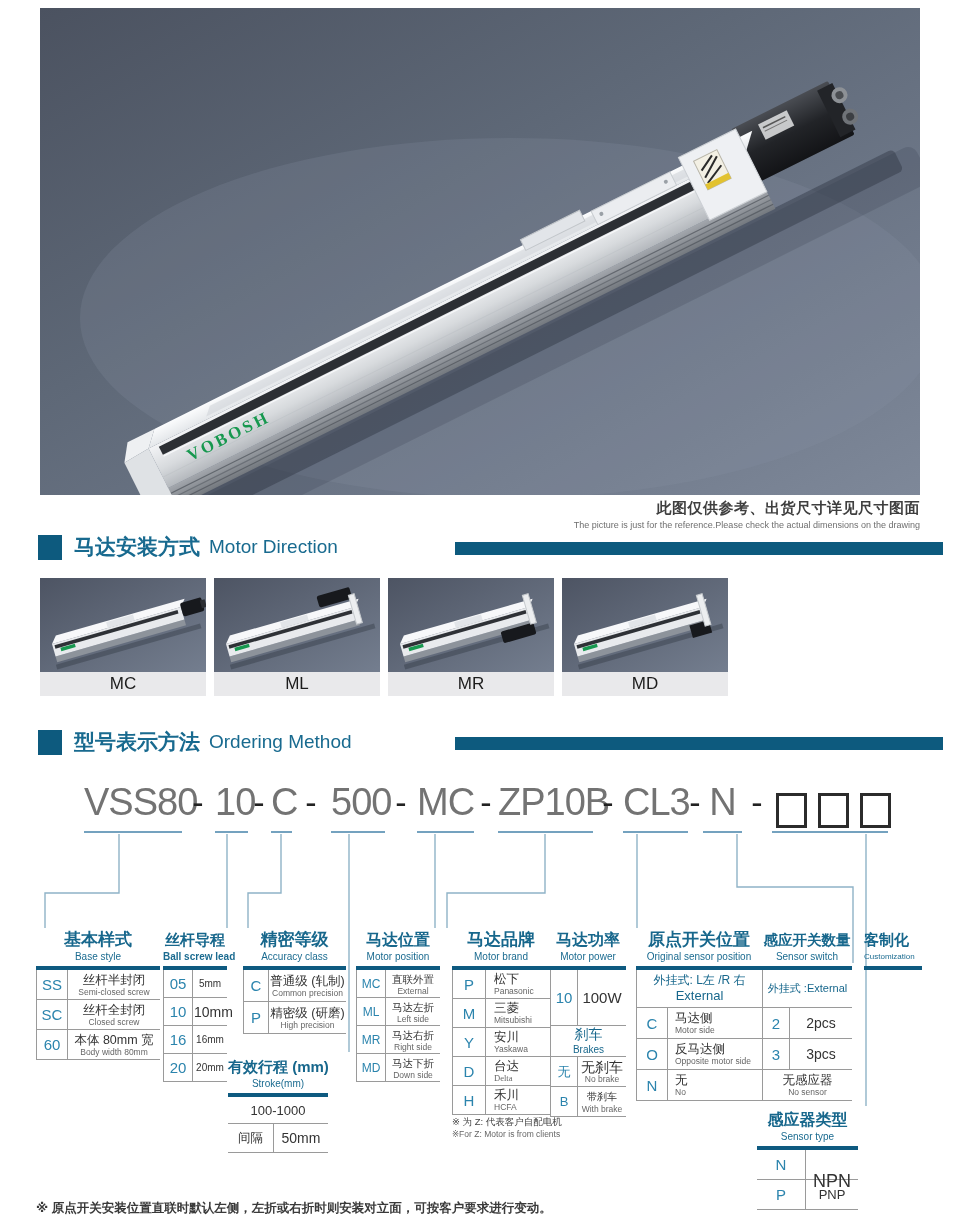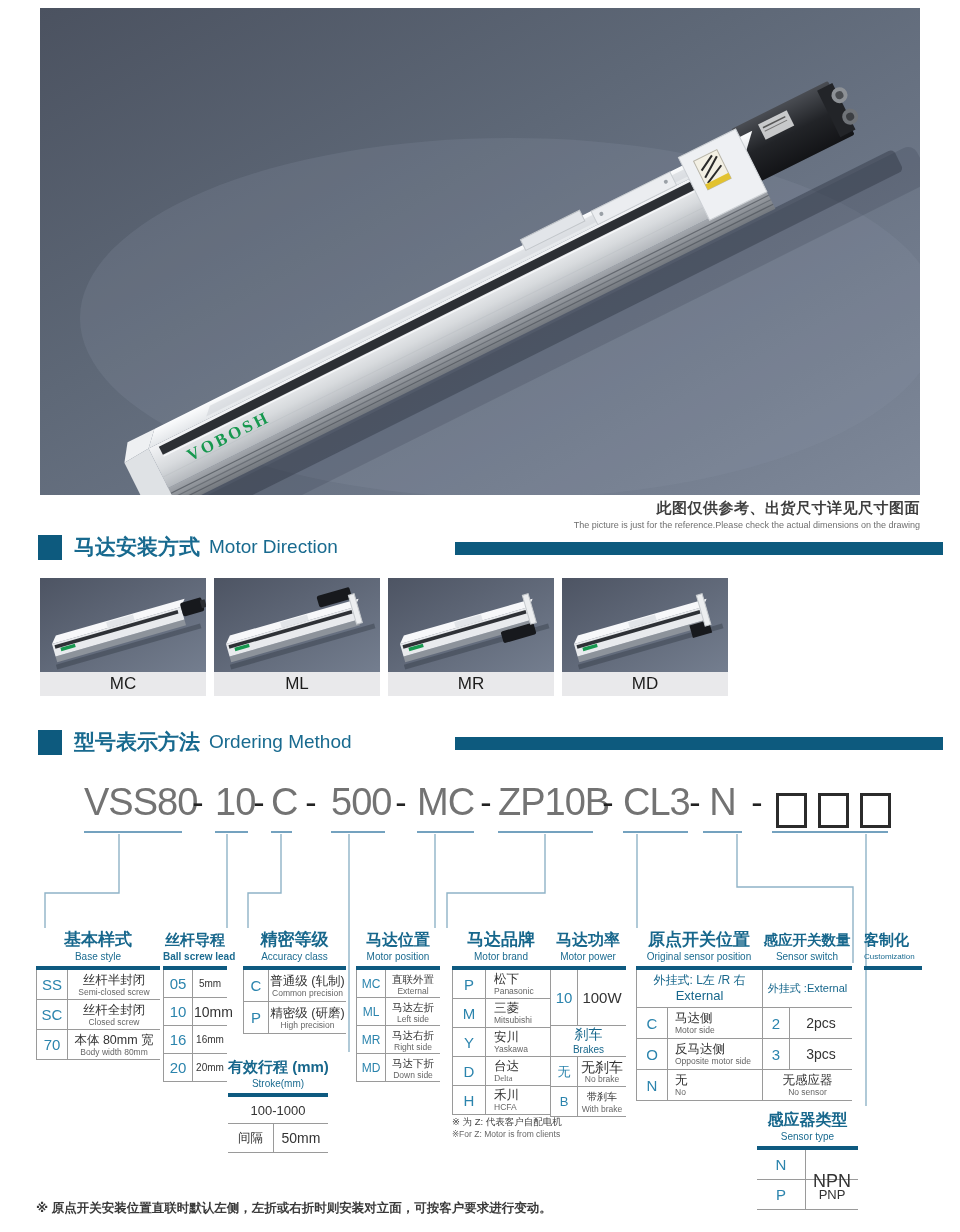--- a/index.html
+++ b/index.html
@@ -316,21 +316,21 @@
           </div>
       </div>
       <div class="trow" style="height:29px;">
         <div class="code" style="width:30px;">SC</div>
         <div class="cell">
             <div class="cn">丝杆全封闭</div>
             <div class="en">Closed screw</div>
           </div>
       </div>
       <div class="trow" style="height:29px;">
-        <div class="code" style="width:30px;">70</div>
+        <div class="code" style="width:30px;">60</div>
         <div class="cell">
             <div class="cn">本体 80mm 宽</div>
             <div class="en">Body width 80mm</div>
           </div>
       </div>
     </div>
   </div>
 
   <div class="tbl" style="left:163px;top:930px;width:64px;">
     <div class="t-cn" style="font-size:15px;">丝杆导程</div>

